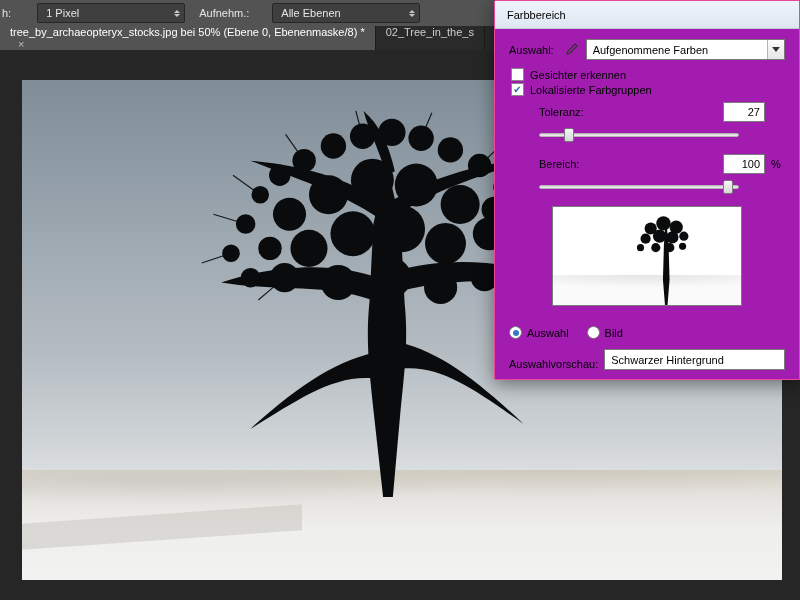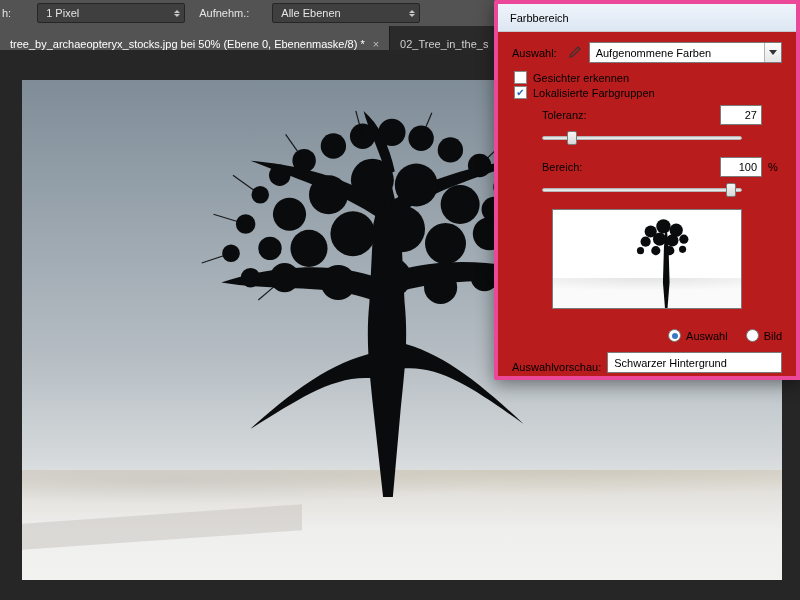--- a/index.html
+++ b/index.html
@@ -12,34 +12,34 @@
   .opt-select .sel-text { color: #e5e5e5; }
   .opt-select .tri { margin-left: 6px; display: flex; flex-direction: column; gap: 1px; }
   .opt-select .tri span { width: 0; height: 0; border-left: 3px solid transparent; border-right: 3px solid transparent; }
   .opt-select .tri .up { border-bottom: 3px solid #c8c8c8; }
   .opt-select .tri .dn { border-top: 3px solid #c8c8c8; }
   .sel-1 { width: 148px; margin-left: 20px; align-items: center; }
   .sel-2 { width: 148px; margin-left: 17px; }
 
   
   .tabbar { position: absolute; left: 0; top: 26px; width: 800px; height: 24px; background: #2a2a2a; display: flex; align-items: stretch; }
-  .tab { display: flex; align-items: flex-end; color: #cfcfcf; padding: 0 10px; border-right: 1px solid #1b1b1b; }
+  .tab { display: flex; align-items: flex-start; color: #cfcfcf; padding: 0 10px; border-right: 1px solid #1b1b1b; flex-direction: column; }
   .tab.active { background: #535353; color: #fff; }
   .tab .close { margin-left: 8px; color: #bbb; }
 
   
   .canvas-wrap { position: absolute; left: 0; top: 50px; width: 800px; height: 550px; background: #262626; }
   .canvas { position: absolute; left: 22px; top: 30px; width: 760px; height: 500px; background: linear-gradient(to bottom, #7f8d98 0%, #9aa5ae 28%, #b5bdc3 55%, #d4d8da 75%, #e5e6e6 82%, #eceded 100%); overflow: hidden; }
   .snow { position: absolute; left: 0; bottom: 0; width: 100%; height: 110px; background: linear-gradient(to bottom, #d7d4cb 0%, #e3e1dc 20%, #efefee 55%, #f2f2f1 100%); }
   .snow::before { content:""; position:absolute; inset:0; background: radial-gradient(80% 40% at 70% 0%, rgba(190,180,160,0.35), transparent 60%), radial-gradient(60% 30% at 20% 10%, rgba(160,160,155,0.25), transparent 70%); }
   .path { position: absolute; left: 0; bottom: 40px; width: 280px; height: 26px; background: rgba(205,202,196,0.6); transform: skewY(-4deg); }
   .tree-main { position: absolute; left: 170px; bottom: 78px; width: 390px; height: 400px; }
 
   
-  .dialog { position: absolute; left: 494px; top: 0; width: 306px; height: 380px; background: #b91c1c; border: 4px solid #ec4899; border-radius: 2px 0 0 2px; box-shadow: 0 4px 18px rgba(0,0,0,0.45); }
+  .dialog { position: absolute; left: 494px; top: 0; width: 306px; height: 380px; background: #a21caf; border: 1px solid #ec4899; border-radius: 2px 0 0 2px; box-shadow: 0 4px 18px rgba(0,0,0,0.45); }
   .titlebar { height: 28px; background: linear-gradient(#eef4fb, #dde7f3); border-bottom: 1px solid #c6cace; display: flex; align-items: center; padding-left: 12px; color: #000; }
   .dlg-body { padding: 10px 14px 12px 14px; }
   .row { display: flex; align-items: center; margin-bottom: 8px; }
   .lbl { color: #000; }
   .auswahl-row .lbl { margin-right: 8px; }
   .eyedrop { width: 18px; height: 18px; display:flex; align-items:center; justify-content:center; margin-right: 6px; }
   .dropdown { flex: 1; height: 21px; background: #fff; border: 1px solid #7a7a7a; display: flex; align-items: center; padding: 0 0 0 6px; }
   .dropdown .dd-text { flex: 1; color: #000; }
   .dropdown .dd-btn { width: 17px; height: 19px; border-left: 1px solid #b4b4b4; display: flex; align-items: center; justify-content: center; background: linear-gradient(#fdfdfd,#e6e6e6); }
   .dd-btn .tri-dn { width:0; height:0; border-left:4px solid transparent; border-right:4px solid transparent; border-top:5px solid #333; }
@@ -49,21 +49,21 @@
   .slider-group { margin: 6px 0 10px 30px; }
   .slider-row { display: flex; align-items: center; }
   .slider-row .slabel { width: 60px; color:#000; }
   .num-input { width: 42px; height: 20px; background:#fff; border:1px solid #7a7a7a; text-align:right; padding: 0 4px; margin-left: auto; }
   .unit { margin-left: 6px; color:#000; width: 14px; }
   .slider-track { position: relative; height: 18px; margin-top: 4px; width: 200px; }
   .slider-track .rail { position:absolute; left:0; right:0; top:7px; height:4px; background: linear-gradient(#d4d4d4,#f3f3f3); border:1px solid #b5b5b5; border-radius:2px; }
   .slider-track .thumb { position:absolute; top:2px; width:10px; height:14px; background:linear-gradient(#f6f6f6,#d8d8d8); border:1px solid #7a7a7a; border-radius:2px; }
   .preview-box { width: 190px; height: 100px; margin: 6px auto 10px auto; background:#fff; border:1px solid #7a7a7a; position:relative; overflow:hidden; }
   .preview-ground { position:absolute; left:0; bottom:0; width:100%; height:30px; background: radial-gradient(120% 60% at 50% 0%, #e4e4e4, #fafafa 70%); }
-  .radio-row { display:flex; align-items:center; justify-content:flex-end; gap: 18px; margin-bottom: 10px; margin-top: 20px; }
+  .radio-row { display:flex; align-items:center; justify-content:flex-start; gap: 18px; margin-bottom: 10px; margin-top: 20px; }
   .radio { width:13px; height:13px; border:1px solid #777; border-radius:50%; background:#fff; margin-right:5px; display:inline-flex; align-items:center; justify-content:center; }
   .radio.sel::after { content:""; width:6px; height:6px; border-radius:50%; background:#3a78c7; }
   .radio-lbl { display:flex; align-items:center; }
   .vorschau-row { display:flex; align-items:flex-end; }
   .vorschau-row .lbl { margin-right: 6px; }
 
   
   .tree-svg { width:100%; height:100%; }
 </style>
 </head>

